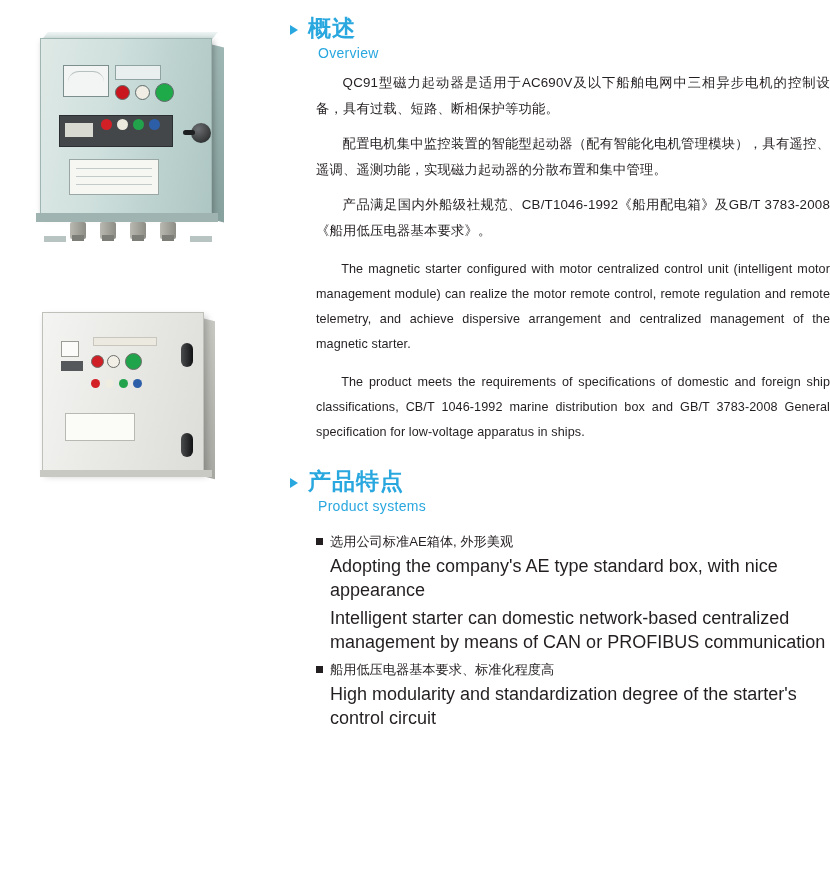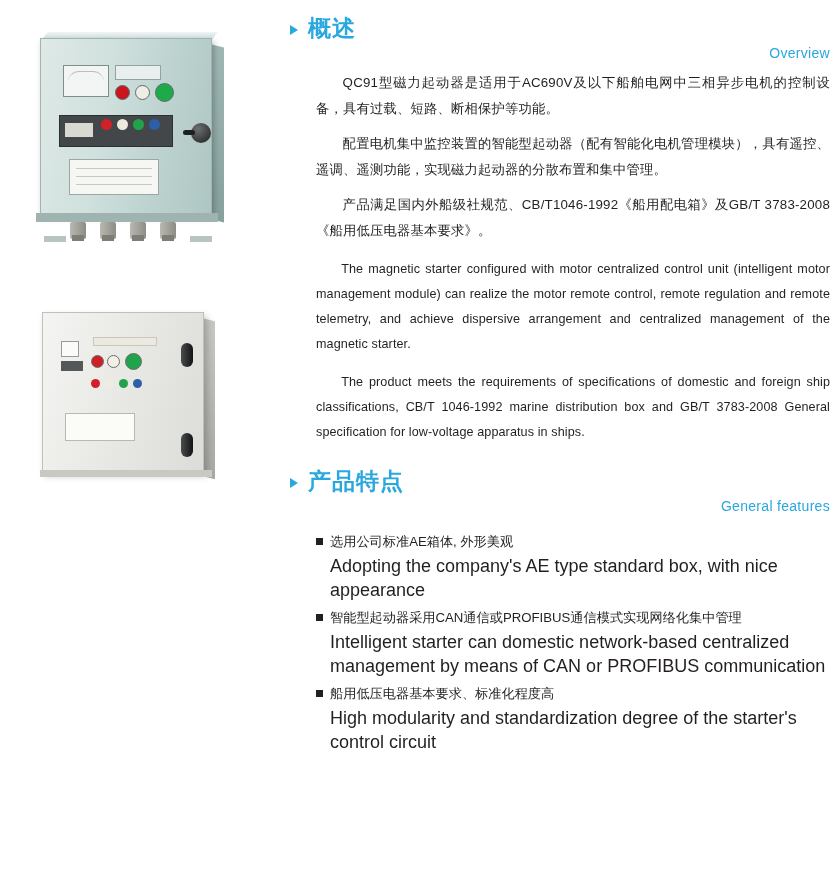--- a/index.html
+++ b/index.html
@@ -335,21 +335,20 @@
     color: #29a7df;
     letter-spacing: 1px;
     line-height: 28px;
   }
   .sec-title-en {
     font-size: 14px;
     color: #29a7df;
     margin-left: 28px;
     margin-top: 3px;
     letter-spacing: .3px;
-    text-align: right;
   }
 
   .body-cn {
     font-size: 13.3px;
     line-height: 26px;
     color: #231f20;
     text-indent: 2em;
     margin: 9px 0 0 26px;
     text-align: justify;
     letter-spacing: .2px;
@@ -465,37 +464,33 @@
     <p class="body-cn">配置电机集中监控装置的智能型起动器（配有智能化电机管理模块），具有遥控、遥调、遥测功能，实现磁力起动器的分散布置和集中管理。</p>
     <p class="body-cn">产品满足国内外船级社规范、CB/T1046-1992《船用配电箱》及GB/T 3783-2008《船用低压电器基本要求》。</p>
 
     <p class="body-en">The magnetic starter configured with motor centralized control unit (intelligent motor management module) can realize the motor remote control, remote regulation and remote telemetry, and achieve dispersive arrangement and centralized management of the magnetic starter.</p>
     <p class="body-en">The product meets the requirements of specifications of domestic and foreign ship classifications, CB/T 1046-1992 marine distribution box and GB/T 3783-2008 General specification for low-voltage apparatus in ships.</p>
 
     <div class="sec-head" style="margin-top:22px">
       <div class="tri"></div>
       <div class="sec-title-cn">产品特点</div>
     </div>
-    <div class="sec-title-en">General features</div>
+    <div class="sec-title-en">Product systems</div>
 
     <div class="feat-list">
 
       <div class="feat-item">
         <div class="feat-cn">
           <span class="sq"></span>
           <span>选用公司标准AE箱体, 外形美观</span>
         </div>
         <div class="feat-en">Adopting the company's AE type standard box, with nice appearance</div>
       </div>
 
       <div class="feat-item">
-        <div class="feat-cn">
-          <span class="sq"></span>
-          <span>智能型起动器采用CAN通信或PROFIBUS通信模式实现网络化集中管理</span>
-        </div>
         <div class="feat-en">Intelligent starter can domestic network-based centralized management by means of CAN or PROFIBUS communication</div>
       </div>
 
       <div class="feat-item">
         <div class="feat-cn">
           <span class="sq"></span>
           <span>船用低压电器基本要求、标准化程度高</span>
         </div>
         <div class="feat-en">High modularity and standardization degree of the starter's control circuit</div>
       </div>

